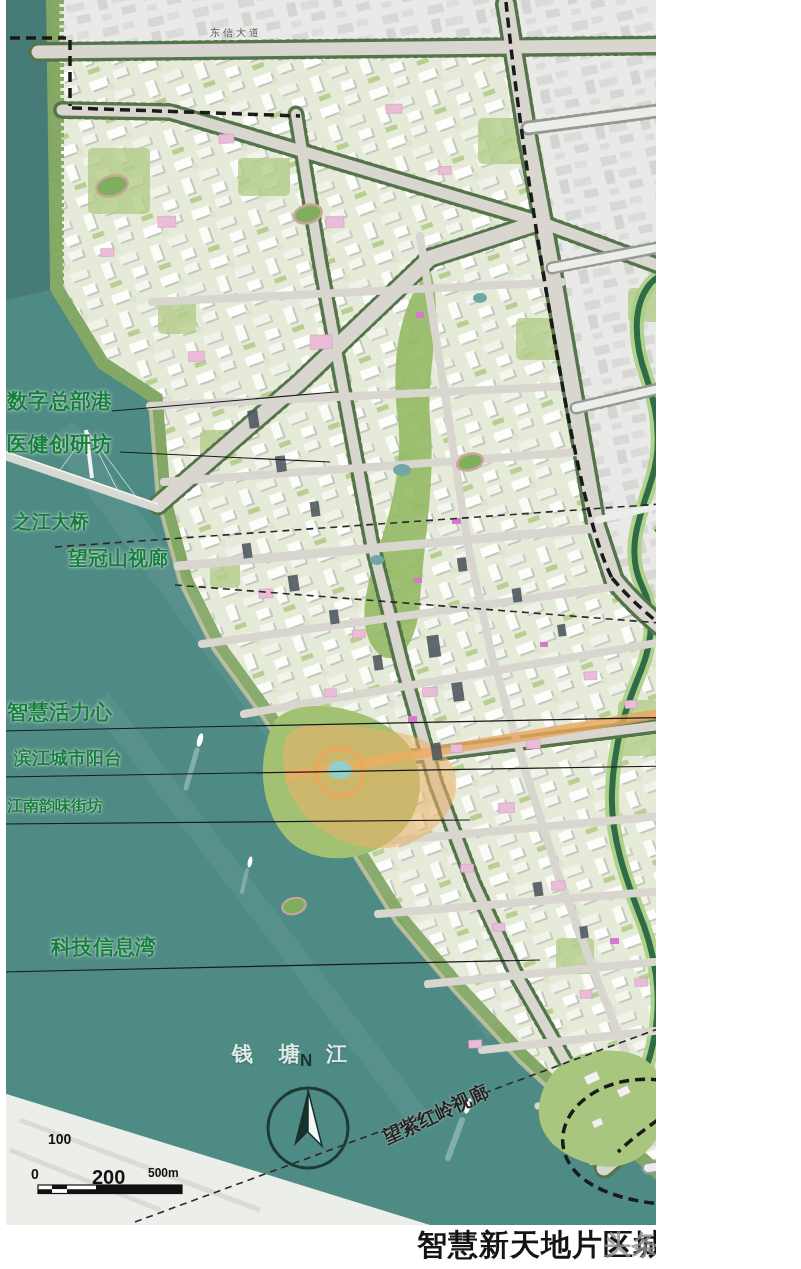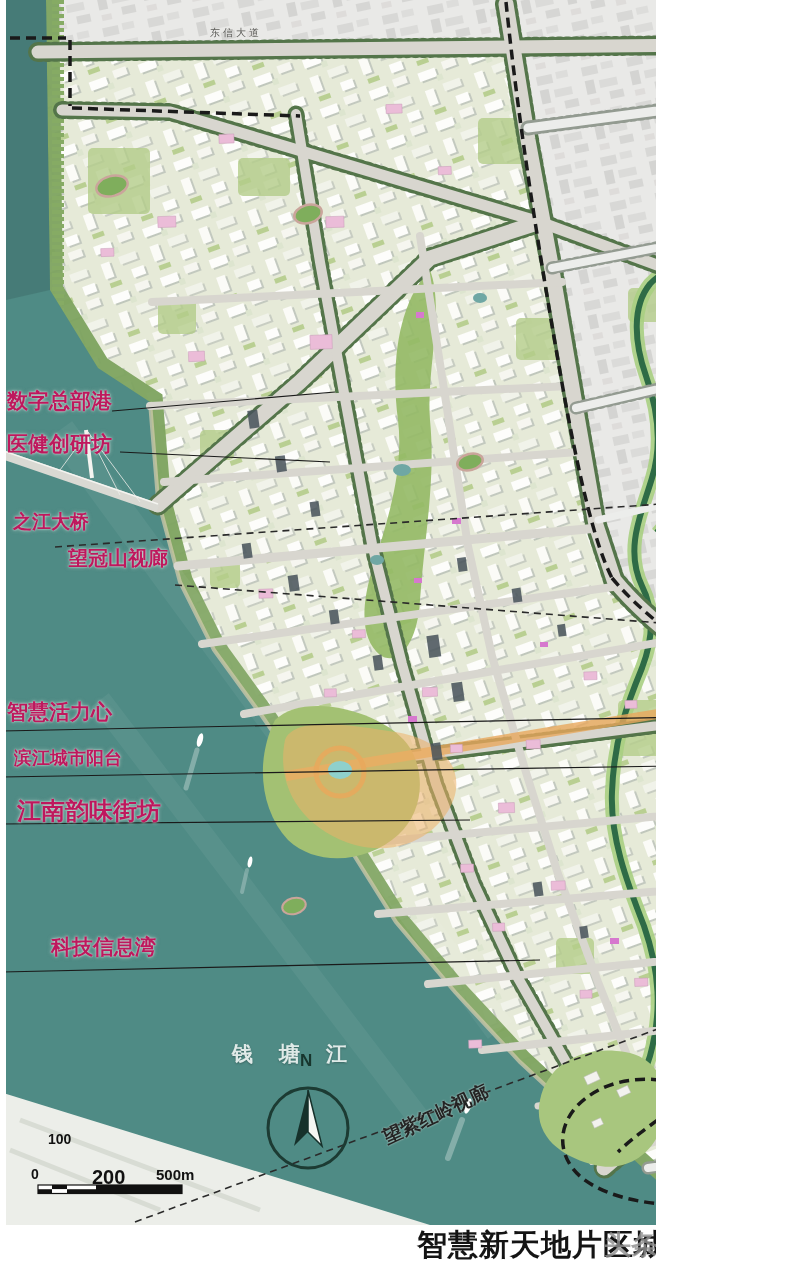--- a/index.html
+++ b/index.html
@@ -1,19 +1,19 @@
 <!DOCTYPE html>
 <html><head>
 <meta charset="utf-8">
 <style>
   html,body{margin:0;padding:0;background:#fff;}
   #stage{position:relative;width:656px;height:1269px;overflow:hidden;background:#fff;
          font-family:"Liberation Sans","DejaVu Sans",sans-serif;}
   #mapsvg{position:absolute;left:0;top:0;}
-  .lbl{position:absolute;white-space:nowrap;color:#be185d;font-weight:700;
+  .lbl{position:absolute;white-space:nowrap;color:#15803d;font-weight:700;
        text-shadow:0 0 2px rgba(245,245,240,.85),0 0 4px rgba(245,245,240,.5);line-height:1;}
   .river-lbl{position:absolute;white-space:nowrap;color:rgba(236,243,241,.93);font-weight:600;
        letter-spacing:26px;text-shadow:0 1px 2px rgba(0,0,0,.28);line-height:1;}
   .corridor-lbl{position:absolute;white-space:nowrap;color:#242424;font-weight:700;
        transform:rotate(-25deg);transform-origin:left bottom;
        text-shadow:0 0 2px rgba(230,238,232,.8);line-height:1;}
   .road-lbl{position:absolute;white-space:nowrap;color:#5c5c58;font-weight:400;
        letter-spacing:3px;line-height:1;}
   .tick{position:absolute;white-space:nowrap;color:#111;font-weight:700;line-height:1;}
   .n-lbl{position:absolute;color:#17352d;font-weight:700;line-height:1;}
@@ -326,30 +326,30 @@
 </svg>
 
 <div class="road-lbl" style="left:210px;top:28px;font-size:10px;">东信大道</div>
 
 <div class="lbl" style="left:7px;top:390px;font-size:21px;">数字总部港</div>
 <div class="lbl" style="left:7px;top:433px;font-size:21px;">医健创研坊</div>
 <div class="lbl" style="left:13px;top:512px;font-size:19px;">之江大桥</div>
 <div class="lbl" style="left:68px;top:548px;font-size:20px;">望冠山视廊</div>
 <div class="lbl" style="left:7px;top:701px;font-size:21px;">智慧活力心</div>
 <div class="lbl" style="left:7px;top:749px;font-size:18px;padding-left:7px;">滨江城市阳台</div>
-<div class="lbl" style="left:17px;top:799px;font-size:24px;">江南韵味街坊</div>
+<div class="lbl" style="left:7px;top:799px;font-size:16px;font-family:Liberation Mono, monospace;">江南韵味街坊</div>
 <div class="lbl" style="left:7px;top:936px;font-size:21px;padding-left:44px;">科技信息湾</div>
 
 <div class="river-lbl" style="left:232px;top:1043px;font-size:21px;">钱塘江</div>
 
 <div class="corridor-lbl" style="left:388px;top:1128px;font-size:19px;">望紫红岭视廊</div>
 
 <div class="n-lbl" style="left:300px;top:1052px;font-size:17px;">N</div>
 
 <div class="tick" style="left:31px;top:1167px;font-size:14px;">0</div>
 <div class="tick" style="left:48px;top:1132px;font-size:14px;">100</div>
 <div class="tick" style="left:92px;top:1167px;font-size:20px;">200</div>
-<div class="tick" style="left:156px;top:1167px;font-size:15px;">500m</div>
+<div class="tick" style="left:148px;top:1167px;font-size:12px;">500m</div>
 
 <div id="title">智慧新天地片区城市设计总平面图</div>
 <div id="watermark">头条@地产小王子</div>
 
 </div>
 
 </body></html>

